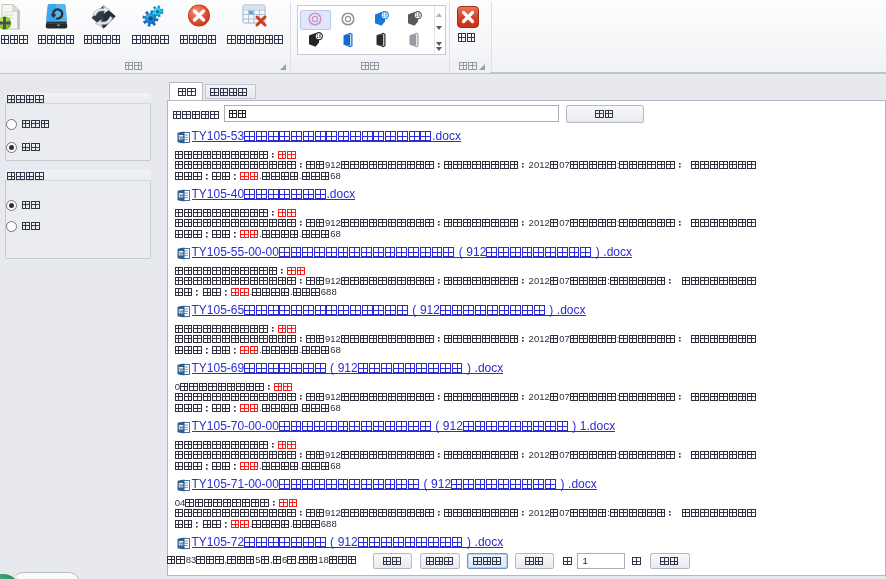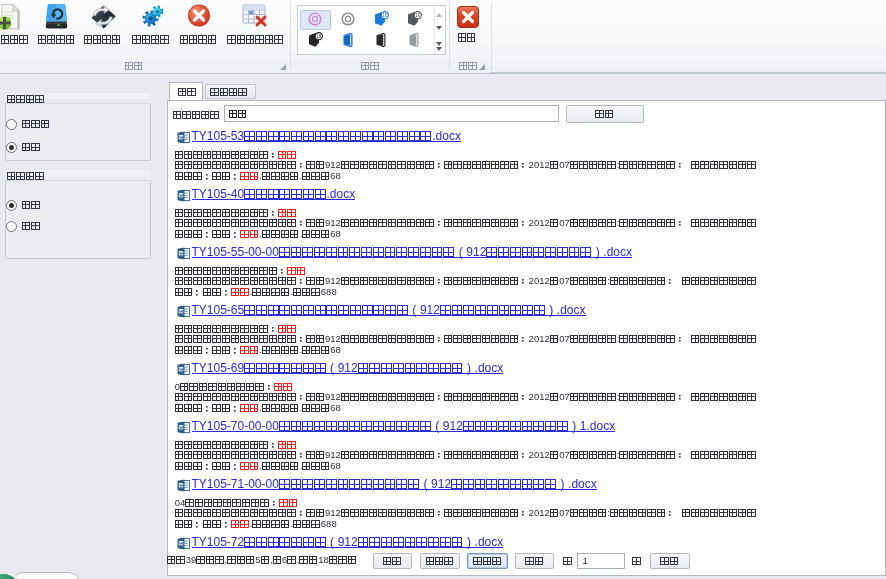--- a/index.html
+++ b/index.html
@@ -250,21 +250,21 @@
 <div class="t" style="left:174.7px;top:508.7px;color:#30303f"><i class="g"></i><i class="g"></i><i class="g"></i><i class="g"></i><i class="g"></i><i class="g"></i><i class="g"></i><i class="g"></i><i class="g"></i><i class="g"></i><i class="g"></i><i class="g"></i><i class="g"></i><i class="c g"></i><i class="g"></i><i class="g"></i><b>912</b><i class="g"></i><i class="g"></i><i class="g"></i><i class="g"></i><i class="g"></i><i class="g"></i><i class="g"></i><i class="g"></i><i class="g"></i><i class="g"></i><i class="c g"></i><i class="g"></i><i class="g"></i><i class="g"></i><i class="g"></i><i class="g"></i><i class="g"></i><i class="g"></i><i class="g"></i><i class="c g"></i><b>2012</b><i class="g"></i><b>07</b><i class="g"></i><i class="g"></i><i class="g"></i><i class="g"></i><b>:</b><i class="g"></i><i class="g"></i><i class="g"></i><i class="g"></i><i class="g"></i><i class="g"></i><i class="c g"></i><b class="fw">&nbsp;</b><i class="g"></i><i class="g"></i><i class="g"></i><i class="g"></i><i class="g"></i><i class="g"></i><i class="g"></i><i class="g"></i></div>
 <div class="t" style="left:174.7px;top:520.0px;color:#30303f"><i class="g"></i><i class="g"></i><i class="c g"></i><i class="g"></i><i class="g"></i><i class="c g"></i><span class="red"><i class="g"></i><i class="g"></i></span><b>.</b><i class="g"></i><i class="g"></i><i class="g"></i><i class="g"></i><b>.</b><i class="g"></i><i class="g"></i><i class="g"></i><b>688</b></div>
 <svg class="abs" style="left:177.3px;top:537.4000000000001px" width="13" height="13" viewBox="0 0 13 13">
 <rect x="3.5" y="1.5" width="9" height="10" fill="#fff" stroke="#4a7296" stroke-width="1"></rect>
 <path d="M5 4 h6 M5 6.3 h6 M5 8.6 h6" stroke="#7a9cba" stroke-width="1"></path>
 <path d="M0.5 1.8 L7.5 0.5 V12.5 L0.5 11.2 Z" fill="#2e608f"></path>
 <rect x="1.8" y="4" width="4.4" height="4.4" fill="#e8eef4"></rect>
 <path d="M2.5 5 l1 2.5 l0.8 -1.8 l0.8 1.8 l1 -2.5" stroke="#2e608f" stroke-width="0.7" fill="none"></path>
 </svg>
 <div class="t" style="left:191.5px;top:131.2px;top:537.2px"><span class="lk"><b>TY105-72</b><i class="G"></i><i class="G"></i><i class="G"></i><i class="G"></i><i class="G"></i><i class="G"></i><i class="G"></i><b class="fw">(</b><b>912</b><i class="G"></i><i class="G"></i><i class="G"></i><i class="G"></i><i class="G"></i><i class="G"></i><i class="G"></i><i class="G"></i><i class="G"></i><b class="fw">)</b><b>.docx</b></span></div>
-<div class="t" style="left:167px;top:555.5px;color:#30303f"><i class="g"></i><i class="g"></i><b>39</b><i class="g"></i><i class="g"></i><i class="g"></i><b>,</b><i class="g"></i><i class="g"></i><i class="g"></i><b>5</b><i class="g"></i><b>,</b><i class="g"></i><b>6</b><i class="g"></i><b>,</b><i class="g"></i><i class="g"></i><b>18</b><i class="g"></i><i class="g"></i><i class="g"></i></div>
+<div class="t" style="left:167px;top:555.5px;color:#30303f"><i class="g"></i><i class="g"></i><b>83</b><i class="g"></i><i class="g"></i><i class="g"></i><b>,</b><i class="g"></i><i class="g"></i><i class="g"></i><b>5</b><i class="g"></i><b>,</b><i class="g"></i><b>6</b><i class="g"></i><b>,</b><i class="g"></i><i class="g"></i><b>18</b><i class="g"></i><i class="g"></i><i class="g"></i></div>
 <div class="abs" style="left:372.7px;top:552.8px;width:39px;height:16.5px;background:linear-gradient(#f8f9fa,#e8eaee);border:1px solid #b4b8c2;border-radius:2px"></div>
 <div class="t" style="left:382.8px;top:557.3px;color:#33364a"><i class="g"></i><i class="g"></i></div>
 <div class="abs" style="left:419.5px;top:552.8px;width:40.3px;height:16.5px;background:linear-gradient(#f8f9fa,#e8eaee);border:1px solid #b4b8c2;border-radius:2px"></div>
 <div class="t" style="left:425.55px;top:557.3px;color:#33364a"><i class="g"></i><i class="g"></i><i class="g"></i></div>
 <div class="abs" style="left:467.4px;top:552.8px;width:40.3px;height:16.5px;background:linear-gradient(#eef4fc,#dce8f8);border:1px solid #6f96c8;box-shadow:inset 0 0 0 1px #b9d0ec;border-radius:2px"></div>
 <div class="t" style="left:473.45px;top:557.3px;color:#33364a"><i class="g"></i><i class="g"></i><i class="g"></i></div>
 <div class="abs" style="left:515.4px;top:552.8px;width:38.4px;height:16.5px;background:linear-gradient(#f8f9fa,#e8eaee);border:1px solid #b4b8c2;border-radius:2px"></div>
 <div class="t" style="left:525.1999999999999px;top:557.3px;color:#33364a"><i class="g"></i><i class="g"></i></div>
 <div class="t" style="left:563.4px;top:557.3px;color:#33364a"><i class="g"></i></div>
 <div class="abs" style="left:576.8px;top:553.3px;width:48px;height:16px;background:#fff;border:1px solid #a9aeb9"></div>

